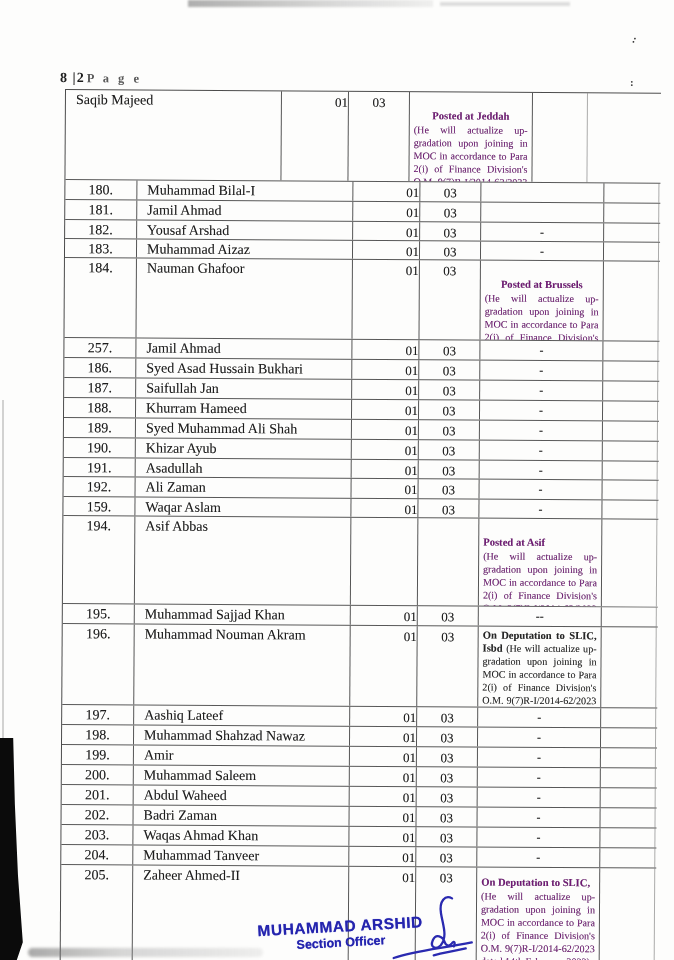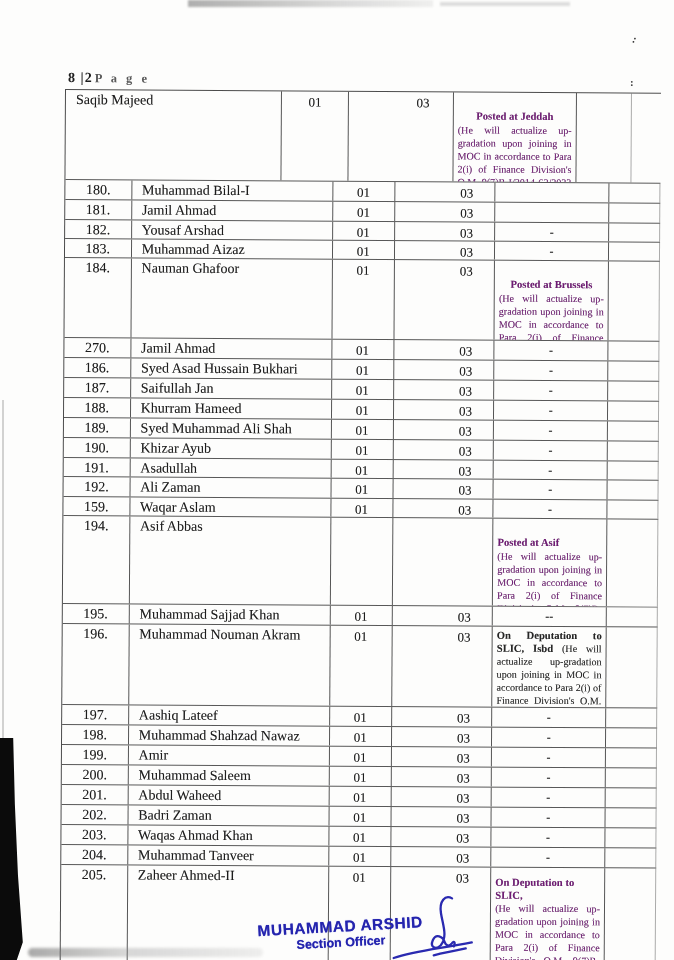--- a/index.html
+++ b/index.html
@@ -5,37 +5,37 @@
   html,body{margin:0;padding:0;}
   body{
     width:674px;height:960px;position:relative;overflow:hidden;
     background:#fdfdfc;
     font-family:"Liberation Serif","DejaVu Serif",serif;
     -webkit-font-smoothing:antialiased;
   }
   .sheet{position:absolute;inset:0;transform:rotate(0.35deg);transform-origin:66px 89px;}
 
   
-  .page-header{position:absolute;left:68px;top:70px;font-size:14px;color:#262626;text-align:center;}
+  .page-header{position:absolute;left:60px;top:70px;font-size:14px;color:#262626;text-align:center;}
   .page-header .ph-bold{font-weight:bold;letter-spacing:1px;color:#1c1c1c;}
   .page-header .ph-spaced{font-weight:bold;letter-spacing:3px;color:#5a5a5a;font-size:12.5px;margin-left:2px;}
 
   
   .officer-table{
     position:absolute;left:65px;top:89px;width:595px;
     border-top:1px solid #4c4c4c;border-left:1px solid #4c4c4c;
     color:#1d1d1d;
   }
   .trow{display:flex;border-bottom:1px solid #565656;}
   .tcell{border-right:1px solid #565656;box-sizing:border-box;overflow:hidden;
          text-shadow:0 0 .4px rgba(20,20,20,.35);}
   .c-sn{width:72px;text-align:center;font-size:14px;padding-top:2px;}
   .c-name{width:216px;font-size:14px;padding:2px 4px 0 10px;white-space:nowrap;}
-  .c-g1{width:67px;text-align:center;font-size:13px;padding-top:3px;}
-  .c-g2{width:61px;text-align:center;font-size:13px;padding-top:3px;margin-left:44px;}
+  .c-g1{width:67px;text-align:right;font-size:13px;padding-top:3px;}
+  .c-g2{width:61px;text-align:center;font-size:13px;padding-top:3px;}
   .c-rem{width:123px;font-size:12px;}
   .c-spacer{width:55px;border-right:1px solid rgba(90,90,90,.55);}
   .trow .c-spacer{border-right-color:rgba(90,90,90,.5);}
   .trow{border-bottom-color:#585858;}
   .dash{ text-align:center;padding-top:2px;color:#2a2a2a;}
   .rem-rich{padding:18px 4px 0 4px;color:#701a75;font-family:Liberation Serif, serif;}
   .rem-title{font-weight:bold;font-size:10.6px;line-height:12.5px;}
   .rem-title.t-center{text-align:center;}
   .rem-title.t-left{text-align:left;}
   .rem-body{font-size:10.1px;line-height:13px;text-align:justify;letter-spacing:0px;}
@@ -137,21 +137,21 @@
           <div class="tcell c-g2">03</div>
           <div class="tcell c-rem">
             <div class="rem-rich">
               <div class="rem-title t-center">Posted at Brussels</div>
               <div class="rem-body">(He will actualize up-gradation upon joining in MOC in accordance to Para 2(i) of Finance Division's O.M. 9(7)R-I/2014-62/2023 dated 14th February, 2023)</div>
             </div>
           </div>
           <div class="tcell c-spacer"></div>
         </div>
         <div class="trow" style="height: 19px;">
-          <div class="tcell c-sn">270.</div>
+          <div class="tcell c-sn">257.</div>
           <div class="tcell c-name">Jamil Ahmad</div>
           <div class="tcell c-g1">01</div>
           <div class="tcell c-g2">03</div>
           <div class="tcell c-rem">
             <div class="dash">-</div>
           </div>
           <div class="tcell c-spacer"></div>
         </div>
         <div class="trow" style="height: 19px;">
           <div class="tcell c-sn">186.</div>

